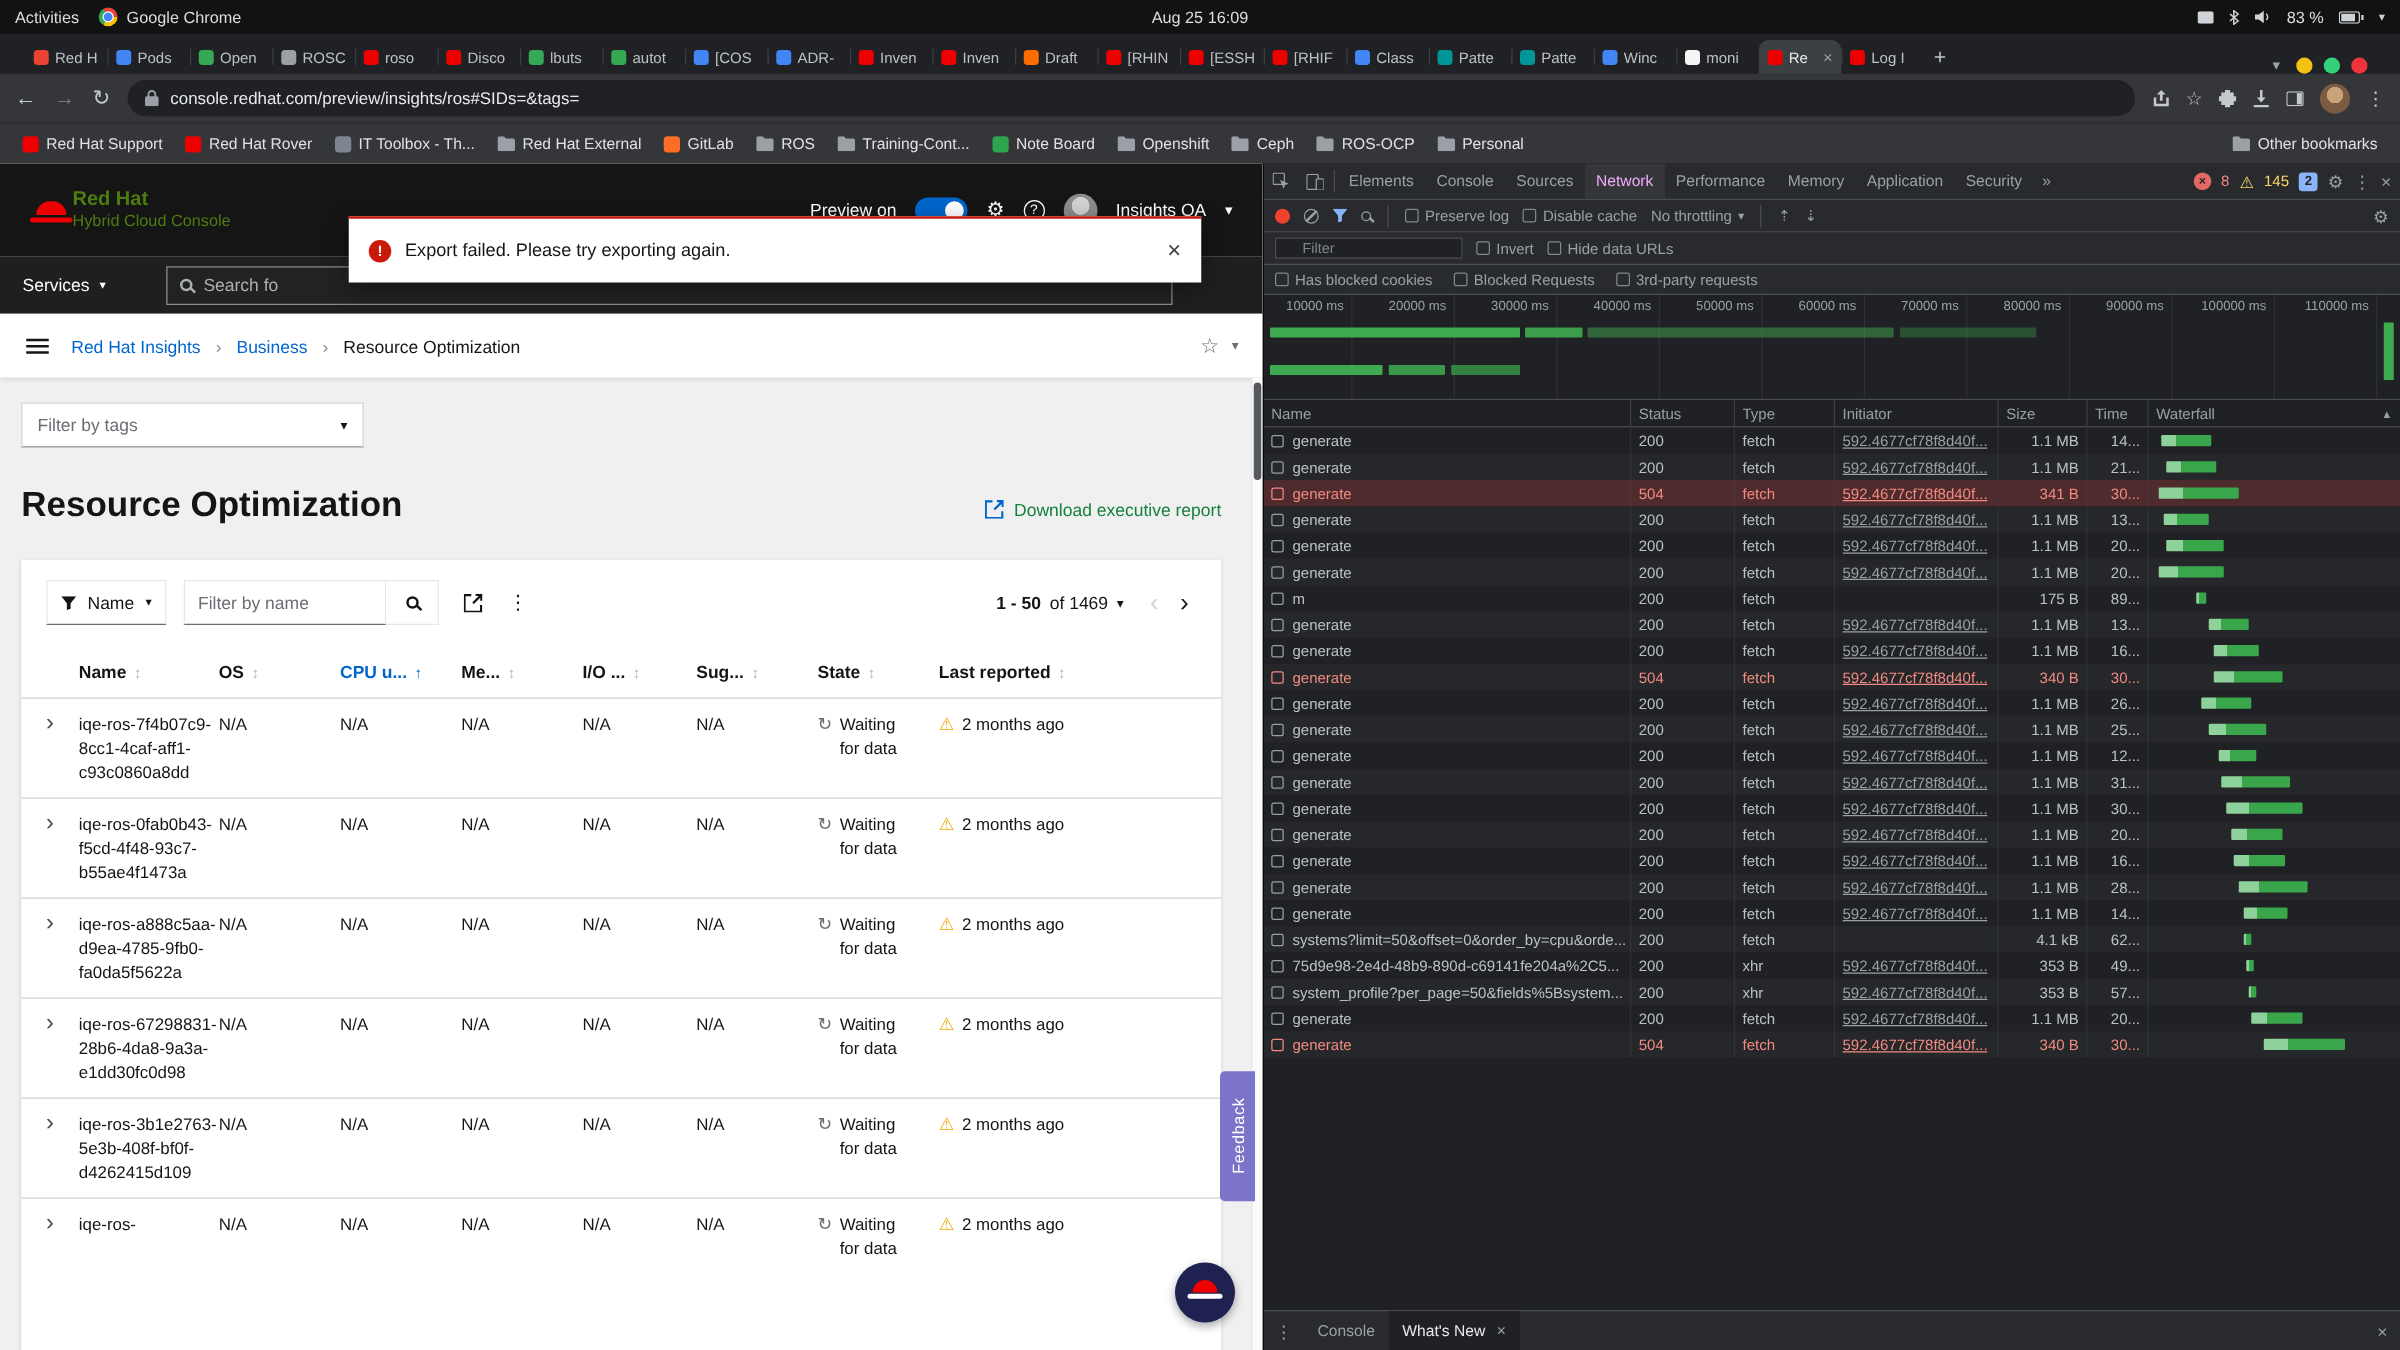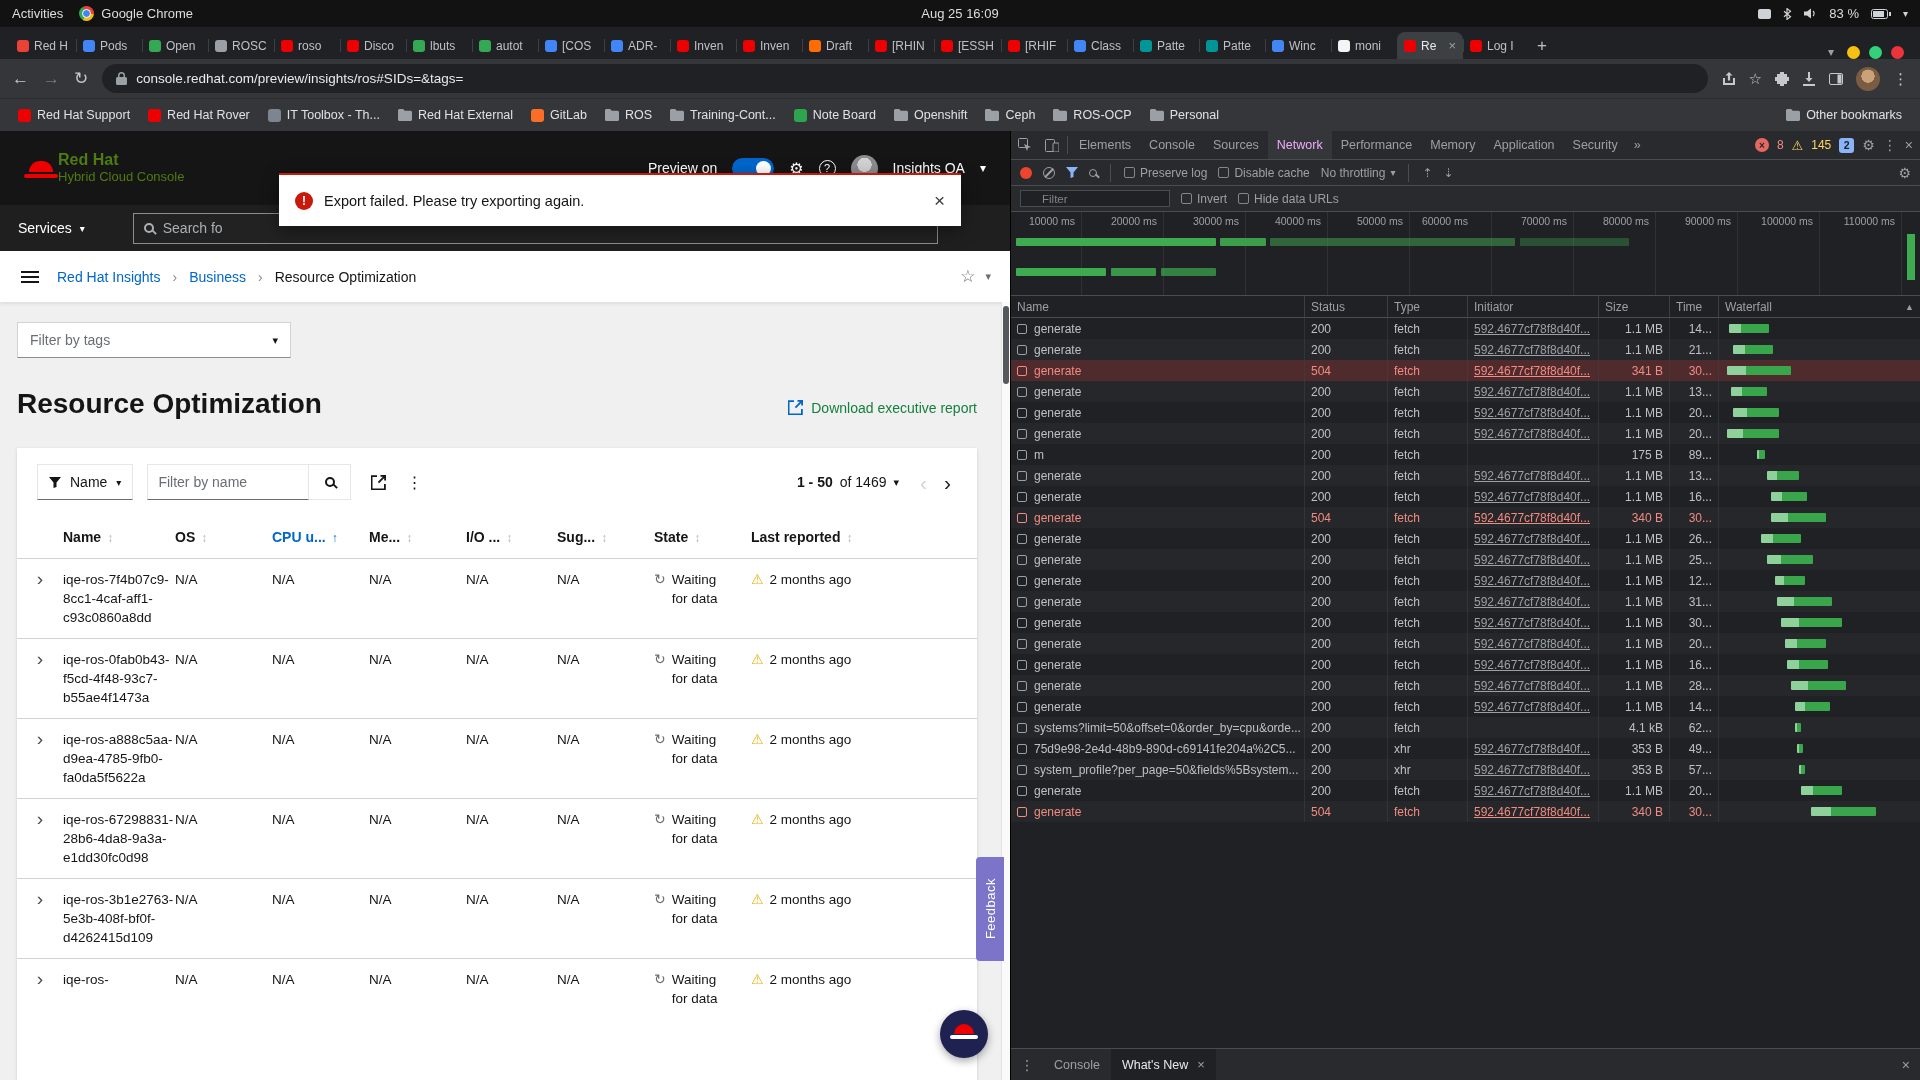--- a/index.html
+++ b/index.html
@@ -9,21 +9,21 @@
   
   .sysbar{height:27px;background:#121212;color:#dddddd;display:flex;align-items:center;padding:0 12px;gap:16px;font-size:13px;position:relative}
   .appind{display:flex;align-items:center;gap:7px}
   .chrome-ico{position:relative;width:15px;height:15px;border-radius:50%;background:conic-gradient(from -30deg,#ea4335 0 120deg,#fbbc05 120deg 240deg,#34a853 240deg 360deg)}
   .chrome-ico::after{content:"";position:absolute;inset:3px;border-radius:50%;background:#4285f4;border:1.5px solid #fff}
   .sys-clock{position:absolute;left:50%;transform:translateX(-50%);font-size:13px}
   .tray{margin-left:auto;display:flex;align-items:center;gap:12px}
   .tray svg{display:block}
 
   
-  .tabstrip{height:32px;background:#202124;display:flex;align-items:flex-end;padding:0 10px}
+  .tabstrip{height:32px;background:#202124;display:flex;align-items:flex-end;padding:0 20px}
   .tabs{display:flex;align-items:flex-end;height:100%}
   .tab{flex:0 0 66px;height:27px;display:flex;align-items:center;gap:5px;padding:0 7px;border-radius:8px 8px 0 0;color:#bdc1c6;font-size:12px;position:relative}
   .tab+.tab::before{content:"";position:absolute;left:0;top:7px;height:13px;width:1px;background:#3c4043}
   .tab.active{background:#3c4043;color:#e8eaed}
   .tab.active::before{display:none}
   .fav{width:12px;height:12px;border-radius:3px;flex:none}
   .tlabel{white-space:nowrap;overflow:hidden;flex:1}
   .tclose{font-size:13px;color:#9aa0a6}
   .newtab{width:26px;height:27px;display:grid;place-items:center;color:#bdc1c6;font-size:17px}
   .winctl{margin-left:auto;display:flex;align-items:center;gap:9px;padding-right:6px}
@@ -750,34 +750,48 @@
       <span class="cblab">
           <span class="cbx"></span>
           <span>Invert</span>
         </span>
       <span class="cblab">
           <span class="cbx"></span>
           <span>Hide data URLs</span>
         </span>
     </div>
 
+    <div class="dt-row4" id="opt-list">
+        <span class="cblab">
+          <span class="cbx"></span>
+          <span>Has blocked cookies</span>
+        </span>
+        <span class="cblab">
+          <span class="cbx"></span>
+          <span>Blocked Requests</span>
+        </span>
+        <span class="cblab">
+          <span class="cbx"></span>
+          <span>3rd-party requests</span>
+        </span>
+      </div>
 
     <div class="dt-overview" id="overview">
         <div class="gline" style="left: 70px;"></div>
         <span class="rlabel" style="left: 68px;">10000 ms</span>
         <div class="gline" style="left: 152px;"></div>
         <span class="rlabel" style="left: 150px;">20000 ms</span>
         <div class="gline" style="left: 234px;"></div>
         <span class="rlabel" style="left: 232px;">30000 ms</span>
         <div class="gline" style="left: 316px;"></div>
         <span class="rlabel" style="left: 314px;">40000 ms</span>
         <div class="gline" style="left: 398px;"></div>
         <span class="rlabel" style="left: 396px;">50000 ms</span>
         <div class="gline" style="left: 480px;"></div>
-        <span class="rlabel" style="left: 461px;">60000 ms</span>
+        <span class="rlabel" style="left: 478px;">60000 ms</span>
         <div class="gline" style="left: 562px;"></div>
         <span class="rlabel" style="left: 560px;">70000 ms</span>
         <div class="gline" style="left: 644px;"></div>
         <span class="rlabel" style="left: 642px;">80000 ms</span>
         <div class="gline" style="left: 726px;"></div>
         <span class="rlabel" style="left: 724px;">90000 ms</span>
         <div class="gline" style="left: 808px;"></div>
         <span class="rlabel" style="left: 806px;">100000 ms</span>
         <div class="gline" style="left: 890px;"></div>
         <span class="rlabel" style="left: 888px;">110000 ms</span>

